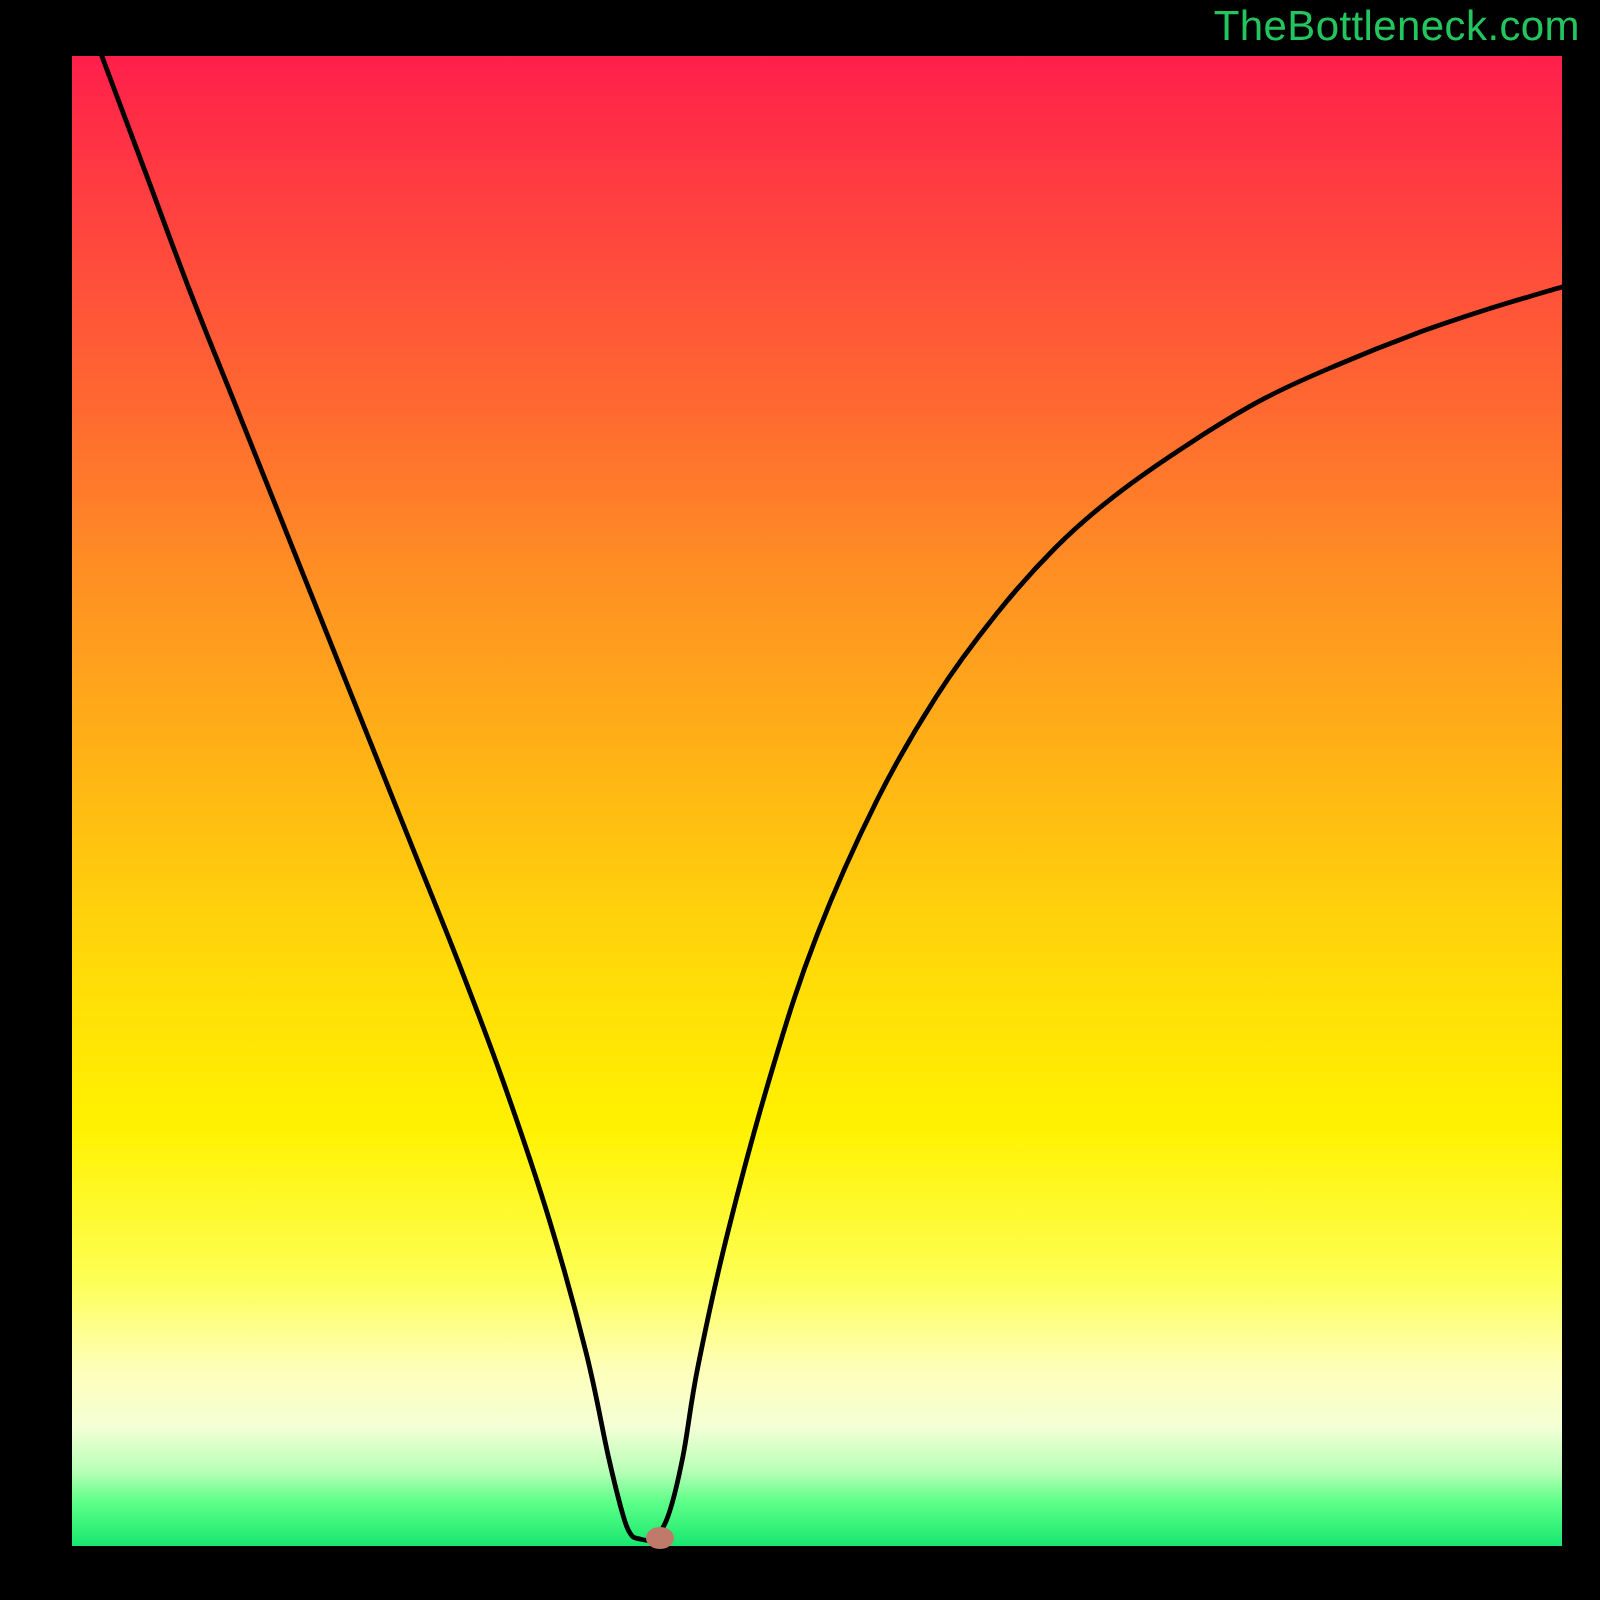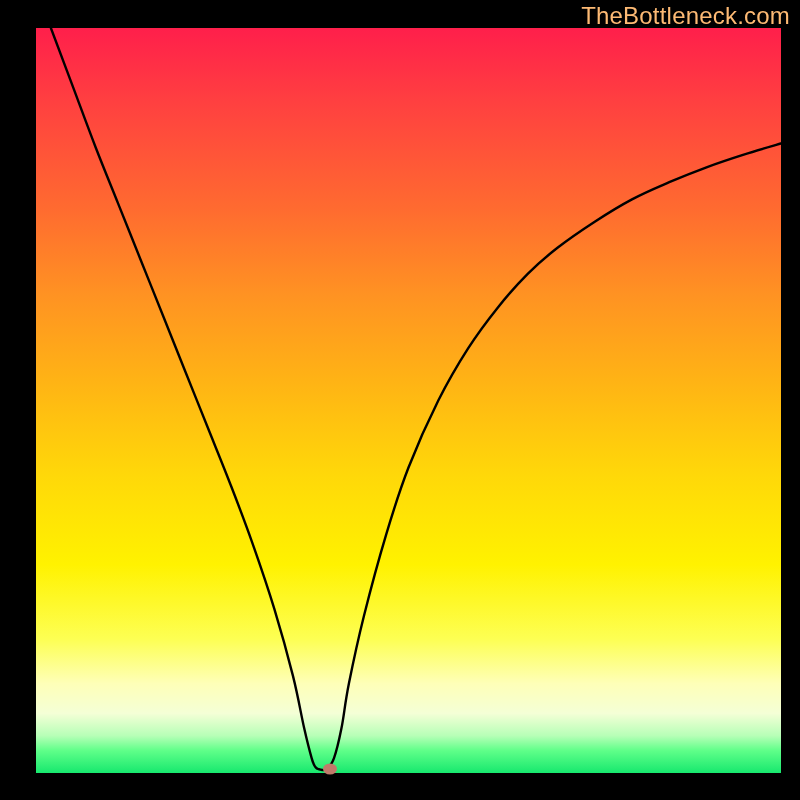--- a/index.html
+++ b/index.html
@@ -7,22 +7,22 @@
     width: 800px;
     height: 800px;
     background: #000;
     position: relative;
     font-family: Arial, Helvetica, sans-serif;
   }
   .watermark {
     position: absolute;
     top: 2px;
     right: 10px;
-    color: #fdba74;
-    font-size: 24px;
+    color: #22c55e;
+    font-size: 21px;
     font-weight: 400;
     z-index: 10;
     letter-spacing: 0.2px;
   }
   .plot-area {
     position: absolute;
     left: 36px;
     top: 28px;
     width: 745px;
     height: 745px;

